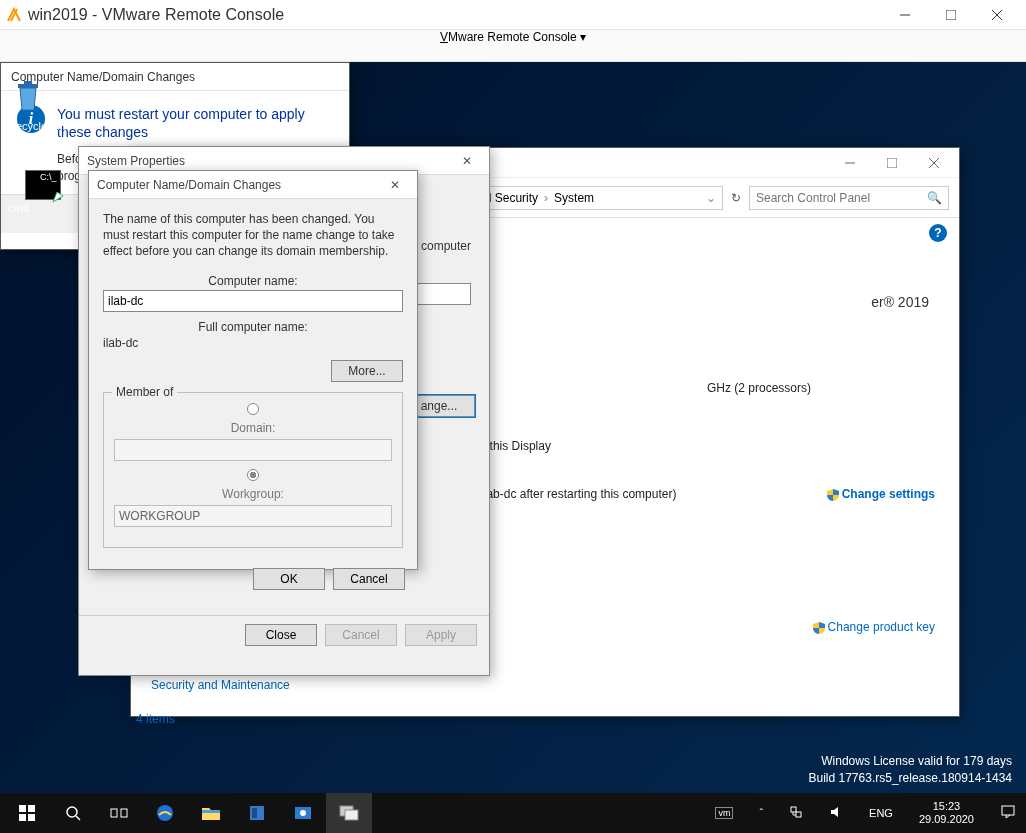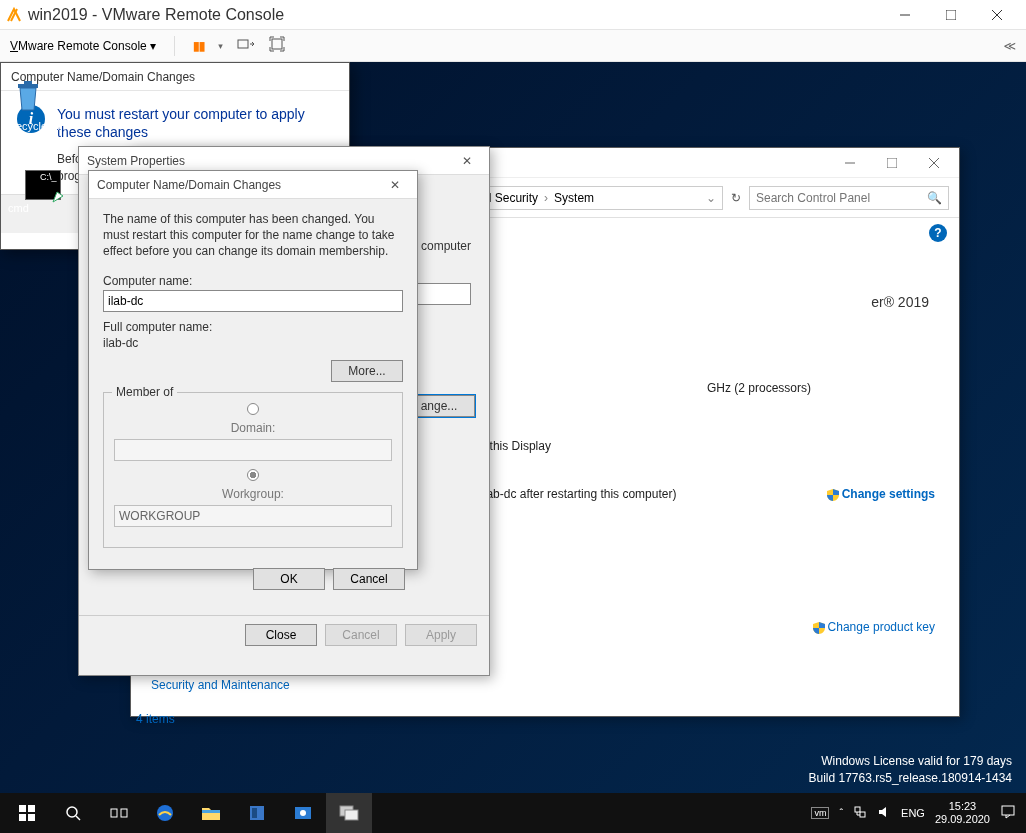--- a/index.html
+++ b/index.html
@@ -5,21 +5,21 @@
   * { box-sizing: border-box; margin: 0; padding: 0; font-family: "Segoe UI", Tahoma, sans-serif; }
   body { width: 1026px; height: 833px; overflow: hidden; background: #fff; position: relative; font-size: 12px; color: #000; }
 
   
   .vmware-titlebar { height: 30px; display: flex; align-items: center; padding: 0 6px; background: #fff; border-bottom: 1px solid #e5e5e5; }
   .vmware-titlebar .icon { width: 16px; height: 16px; margin-right: 6px; }
   .vmware-title { flex: 1; font-size: 16px; color: #333; }
   .winbtn { width: 46px; height: 30px; display: flex; align-items: center; justify-content: center; }
   .winbtn svg { width: 10px; height: 10px; }
 
-  .vmware-toolbar { height: 32px; display: flex; align-items: center; padding: 0 10px; gap: 14px; border-bottom: 1px solid #e5e5e5; background: #fafafa; }
+  .vmware-toolbar { height: 32px; display: flex; align-items: center; padding: 0 10px; gap: 14px; border-bottom: 1px solid #e5e5e5; background: #fafafa; flex-direction: column; }
   .vmware-toolbar .menu { font-size: 12px; position: relative; }
   .vmware-toolbar .menu .u { text-decoration: underline; }
   .vmware-toolbar .sep { width: 1px; height: 20px; background: #ddd; margin: 0 4px; }
   .vmware-toolbar .pause { color: #ff7a00; font-weight: bold; letter-spacing: -1px; }
 
   
   .desktop { position: absolute; top: 62px; bottom: 0; left: 0; right: 0; background: linear-gradient(135deg, #00102a 0%, #021a3a 40%, #03284f 100%); overflow: hidden; }
   .desk-icon { position: absolute; width: 70px; text-align: left; color: #fff; font-size: 11px; }
   .desk-icon .img { width: 40px; height: 40px; margin: 0 auto 2px; }
 
@@ -53,21 +53,21 @@
   .props-body { padding: 22px 14px 10px; font-size:12px; color:#333; }
   .dlg-btnrow { display:flex; justify-content:flex-end; gap:8px; padding:8px 12px; }
   .btn { min-width:72px; height:22px; font-size:12px; border:1px solid #888; background:#e1e1e1; display:flex; align-items:center; justify-content:center; padding:0 10px; }
   .btn.disabled { color:#9a9a9a; border-color:#bbb; }
   .btn.focus { outline:1px solid #0078d7; box-shadow:0 0 0 1px #0078d7; }
 
   
   .name-win { top:108px; left:88px; width:330px; height:400px; background:#f0f0f0; border:1px solid #888; }
   .name-body { padding:12px 14px; font-size:12px; color:#333; }
   .name-body p { line-height:1.35; margin-bottom:14px; }
-  .field-label { margin-bottom:2px; }
+  .field-label { margin-bottom:2px;text-align:center; }
   .textin { width:100%; height:22px; border:1px solid #888; background:#fff; padding:0 4px; font-size:12px; }
   .group { border:1px solid #bfbfbf; padding:10px 10px 12px; margin-top:10px; position:relative; }
   .group .legend { position:absolute; top:-8px; left:8px; background:#f0f0f0; padding:0 4px; font-size:12px; }
   .radio-row { display:flex; align-items:center; gap:6px; margin-bottom:4px; color:#777;flex-direction:column; }
   .radio { width:12px; height:12px; border:1px solid #888; border-radius:50%; background:#fff; display:inline-block; }
   .txtdis { width:100%; height:22px; border:1px solid #bfbfbf; background:#f5f5f5; padding:0 4px; font-size:12px; color:#666; margin-bottom:8px; }
 
   
   .confirm-win { top:205px; left:475px; width:350px; height:188px; background:#fff; border:1px solid #555; box-shadow:4px 4px 14px rgba(0,0,0,0.4); }
   .confirm-head { height:28px; display:flex; align-items:center; padding:0 10px; font-size:12px; color:#333; background:#fff; border-bottom:1px solid #e5e5e5; }
@@ -77,21 +77,21 @@
   .confirm-body .msg p { font-size:12px; color:#333; line-height:1.35; }
   .confirm-foot { background:#f0f0f0; padding:8px 12px; display:flex; justify-content:flex-end; border-top:1px solid #ddd; }
 
   
   .watermark { position:absolute; right:14px; bottom:46px; text-align:right; color:#fff; font-size:12px; line-height:1.4; }
 
   
   .taskbar { position:absolute; bottom:0; left:0; right:0; height:40px; background:#111; display:flex; align-items:center; padding:0 4px; }
   .tbtn { width:46px; height:40px; display:flex; align-items:center; justify-content:center; color:#fff; }
   .tbtn.active { background:#333; }
-  .tray { margin-left:auto; display:flex; align-items:center; gap:10px; color:#fff; font-size:11px; padding-right:6px; }
+  .tray { margin-left:auto; display:flex; align-items:center; gap:26px; color:#fff; font-size:11px; padding-right:6px; }
   .clock { text-align:center; line-height:1.2; font-size:11px; color:#fff; }
   .tray .sm{font-size:11px;}
 </style>
 </head>
 <body>
 
 <div class="vmware-titlebar">
   <svg class="icon" viewBox="0 0 16 16">
       <path d="M2 14 L8 2 L14 14" fill="none" stroke="#ff9900" stroke-width="2"></path>
       <path d="M5 14 L11 2" stroke="#ff9900" stroke-width="2"></path>

